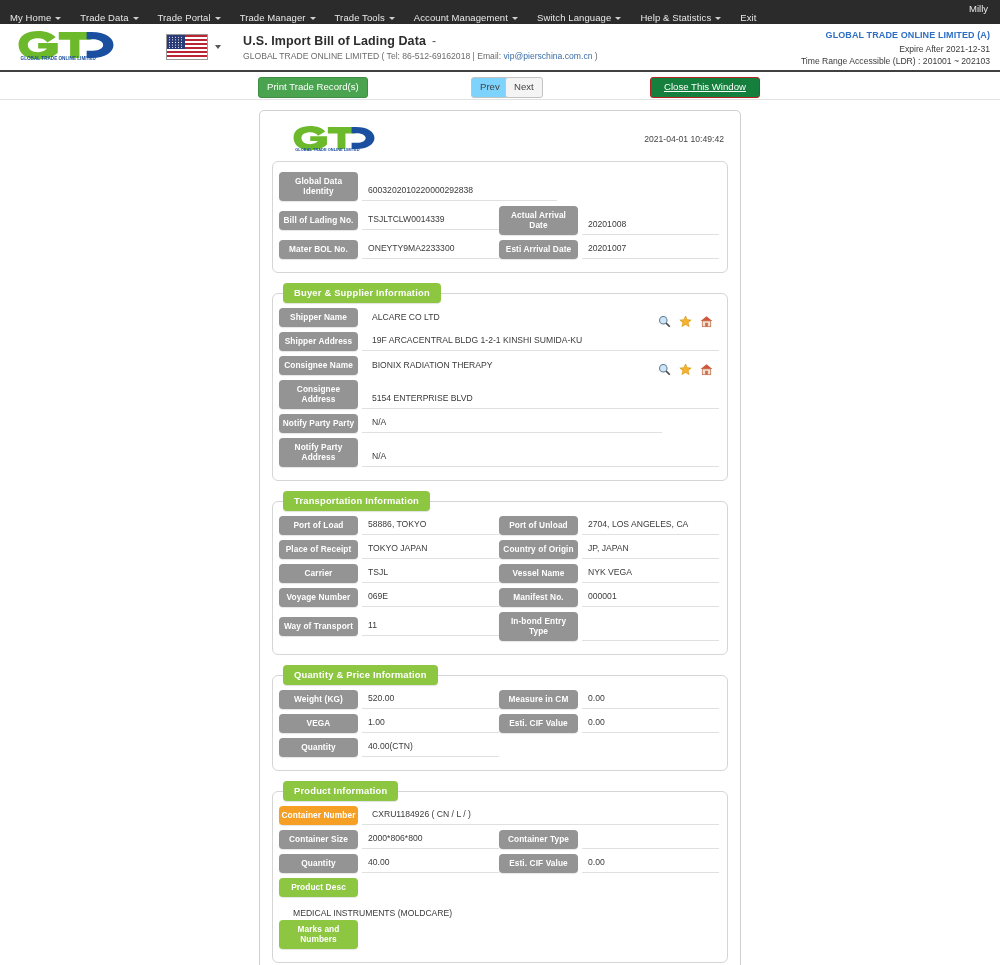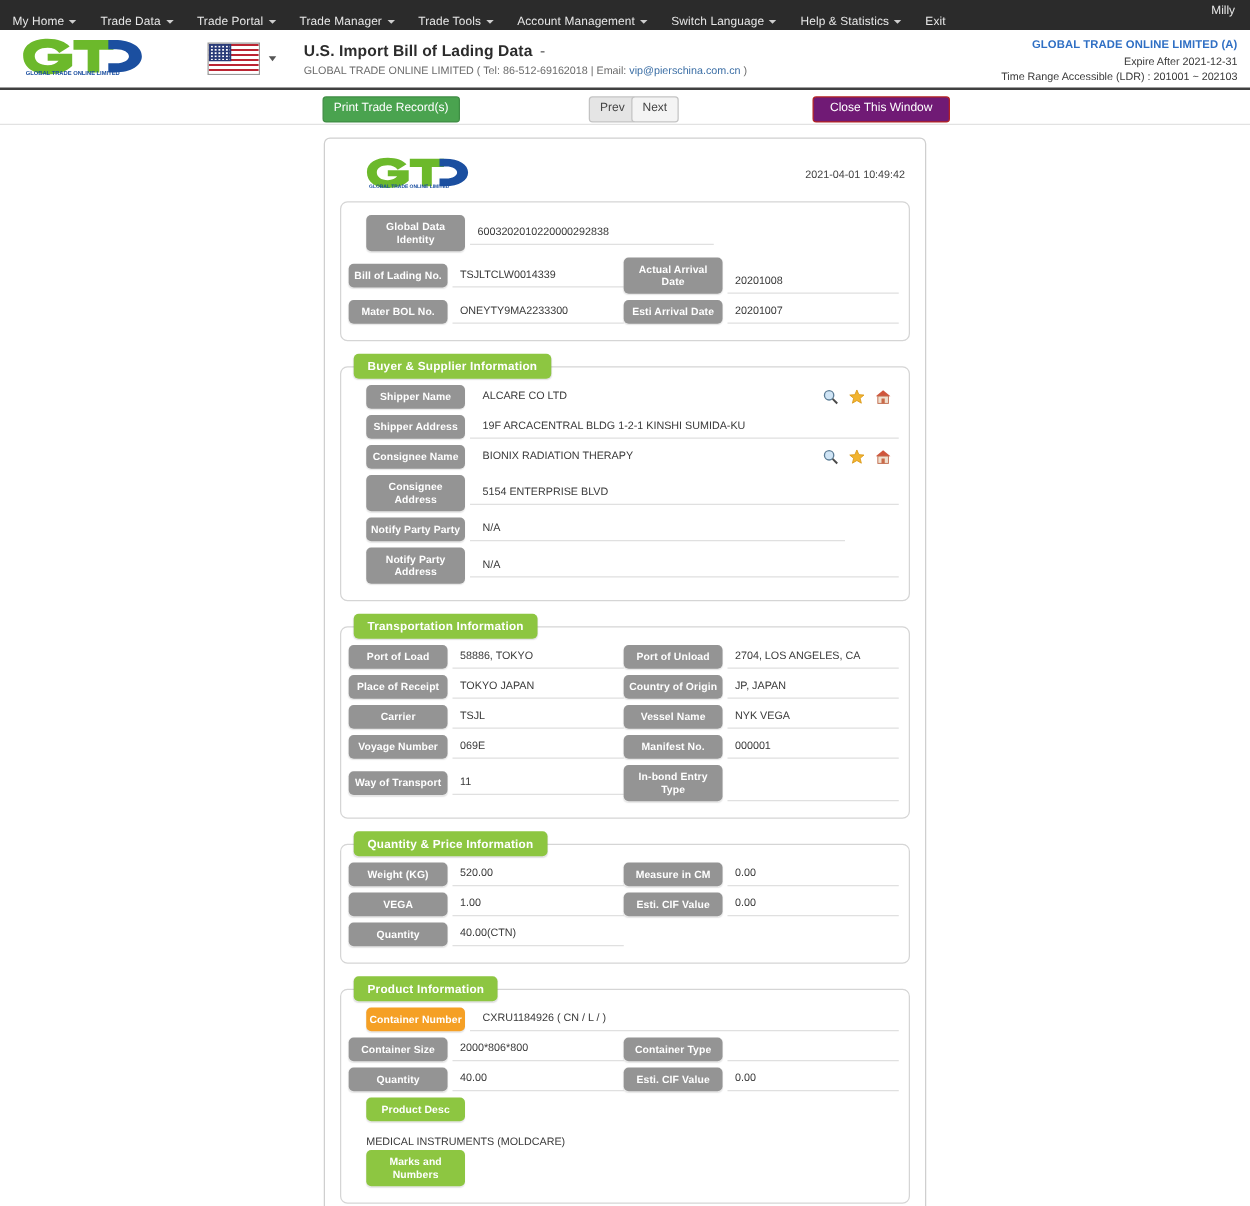--- a/index.html
+++ b/index.html
@@ -128,27 +128,28 @@
     border-radius: 3px;
     cursor: pointer;
     line-height: 1.2;
     white-space: nowrap;
   }
   .btn-print {
     left: 258px;
     background: #4aa34f; border: 1px solid #3f8c44;
     color: #ffffff;
   }
-  .btn-prev { left: 471px; background: #e5e5e5; border: 1px solid #c3c3c3; color: #444; }
+  .btn-prev { left: 471px; background: #7dd3fc; border: 1px solid #c3c3c3; color: #444; }
   .btn-next { left: 505px; background: #f4f4f4; border: 1px solid #c3c3c3; color: #444; }
   .btn-close {
     left: 650px;
-    background: #701a75; border: 1px solid #b42222;
+    background: #15803d; border: 1px solid #b42222;
     color: #ffffff;
     padding: 3px 13px 4px;
+    text-decoration: underline;
   }
 
   
   .stage { background: #ffffff; padding-top: 10px; }
   .doc {
     width: 482px;
     margin: 0 auto;
     border: 1px solid #cfcfcf;
     border-radius: 5px;
     background: #ffffff;
@@ -188,21 +189,21 @@
     box-shadow: 0 1px 1px rgba(0,0,0,.12);
   }
 
   .row {
     display: flex;
     align-items: center;
     margin-bottom: 5px;
     min-height: 19px;
   }
   .half { width: 50%; display: flex; align-items: flex-end; }
-  .full { width: 100%; display: flex; align-items: center; margin-left: 14px; }
+  .full { width: 100%; display: flex; align-items: flex-end; }
 
   .lbl {
     background: #949494;
     color: #ffffff;
     font-size: 8.3px;
     font-weight: bold;
     border-radius: 4px;
     padding: 4px 2px 5px;
     text-align: center;
     width: 79px;

